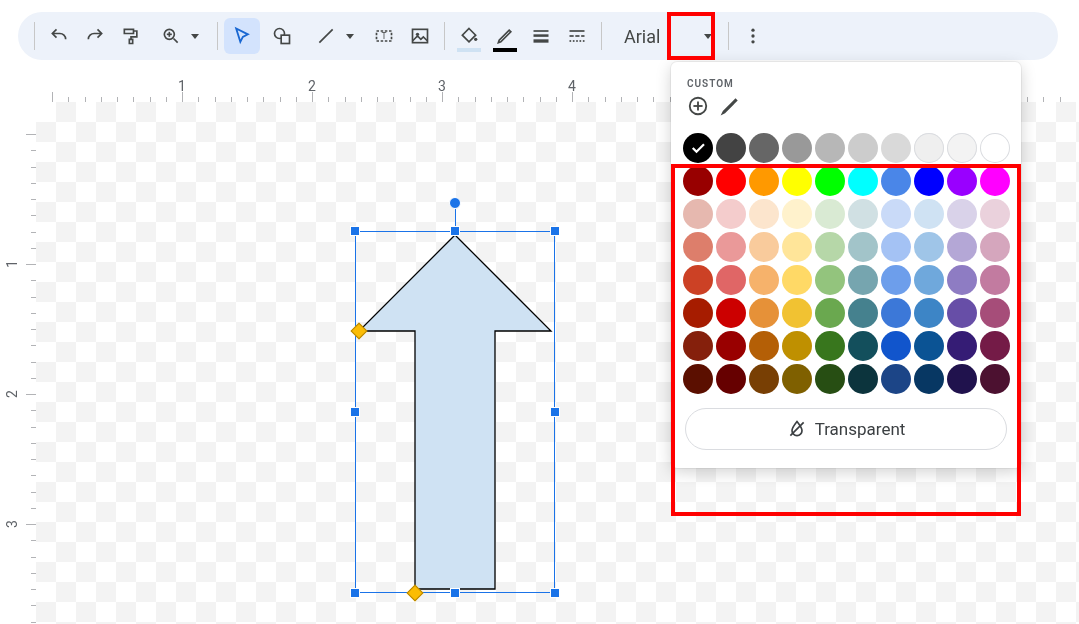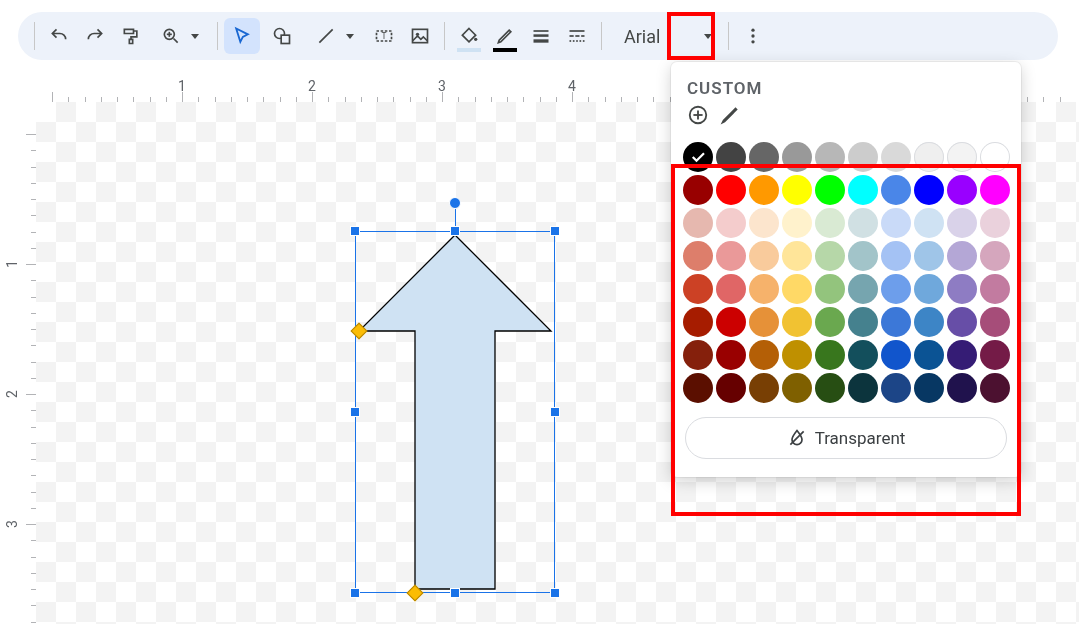--- a/index.html
+++ b/index.html
@@ -159,21 +159,21 @@
     left: 671px; top: 62px;
     width: 350px;
     background: #fff;
     border-radius: 6px;
     box-shadow: 0 4px 16px rgba(0,0,0,.18), 0 0 0 1px rgba(0,0,0,.05);
     padding: 14px 14px 18px;
     z-index: 40;
   }
   .popup .custom-row {
     display:flex; justify-content:flex-start;
-    font-size: 17px; letter-spacing: 1px; font-weight:600;
+    font-size: 10px; letter-spacing: 1px; font-weight:600;
     color:#5f6368; margin: 2px 2px 6px;
   }
   .popup .custom-tools {
     display:flex; gap:10px; margin: 2px 0 12px 2px;
     color:#444746;
   }
   .popup .custom-tools svg { width:22px; height:22px; }
 
   .swatch-grid {
     display:grid;

